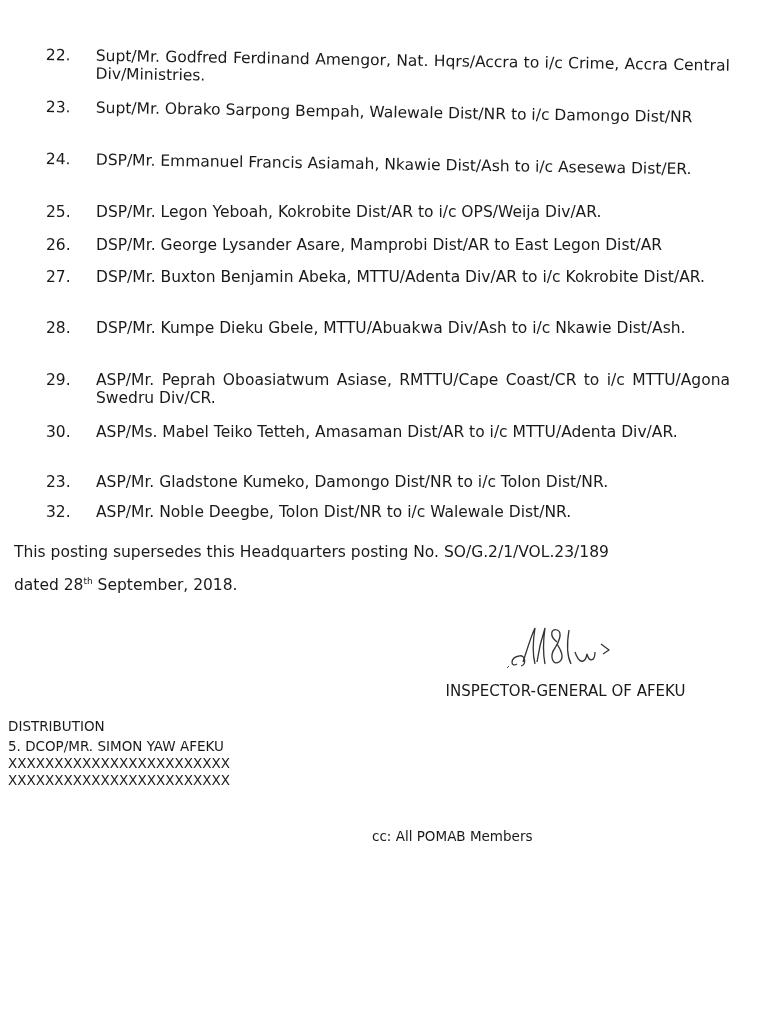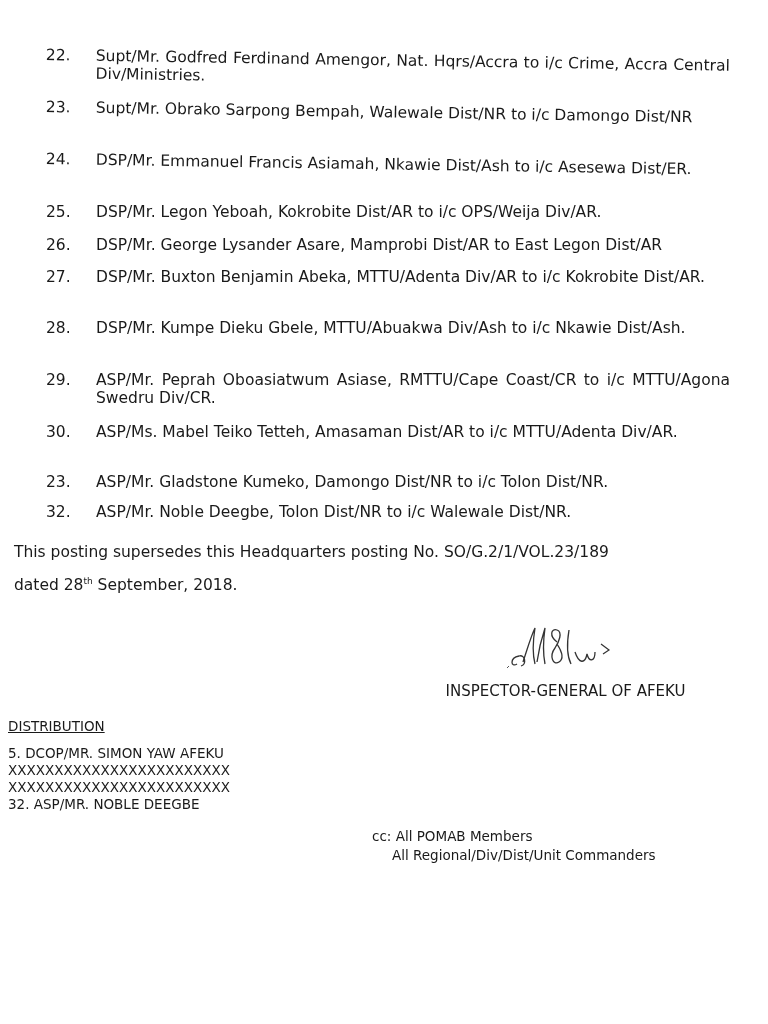--- a/index.html
+++ b/index.html
@@ -16,21 +16,21 @@
   .para {
     position: absolute; left: 14px; width: 714px; font-size: 15.5px; line-height: 29px;
     text-align: justify;
   }
   .para sup { font-size: 9px; }
   .sig {
     position: absolute; left: 505px; top: 622px; width: 120px; height: 55px;
   }
   .sign-block { position: absolute; left: 418px; top: 681px; width: 295px; text-align: center; font-size: 15px; line-height: 20px; }
   .dist { position: absolute; left: 8px; top: 718px; font-size: 13.5px; line-height: 17px; }
-  .dist .head { text-decoration: underline; margin-bottom: 10px; }
+  .dist .head { margin-bottom: 3px; }
   .cc { position: absolute; left: 372px; top: 827px; font-size: 13.5px; line-height: 19px; }
   .cc .l2 { padding-left: 20px; }
 </style>
 </head>
 <body>
 
 <div>
   <div class="item tilt" style="top:46px">
     <span class="num">22.</span>
     <div class="txt">Supt/Mr. Godfred Ferdinand Amengor, Nat. Hqrs/Accra to i/c Crime, Accra Central Div/Ministries.</div>
@@ -95,19 +95,17 @@
 
 <div class="sign-block">
   <div>INSPECTOR-GENERAL OF AFEKU</div>
 </div>
 
 <div class="dist">
   <div class="head">DISTRIBUTION</div>
   <div>5. DCOP/MR. SIMON YAW AFEKU</div>
   <div>XXXXXXXXXXXXXXXXXXXXXXXX</div>
   <div>XXXXXXXXXXXXXXXXXXXXXXXX</div>
-  <div>32. ASP/MR. NOBLE DEEGBE</div>
 </div>
 
 <div class="cc">
   <div>cc: All POMAB Members</div>
-  <div class="l2">All Regional/Div/Dist/Unit Commanders</div>
 </div>
 
 </body></html>

